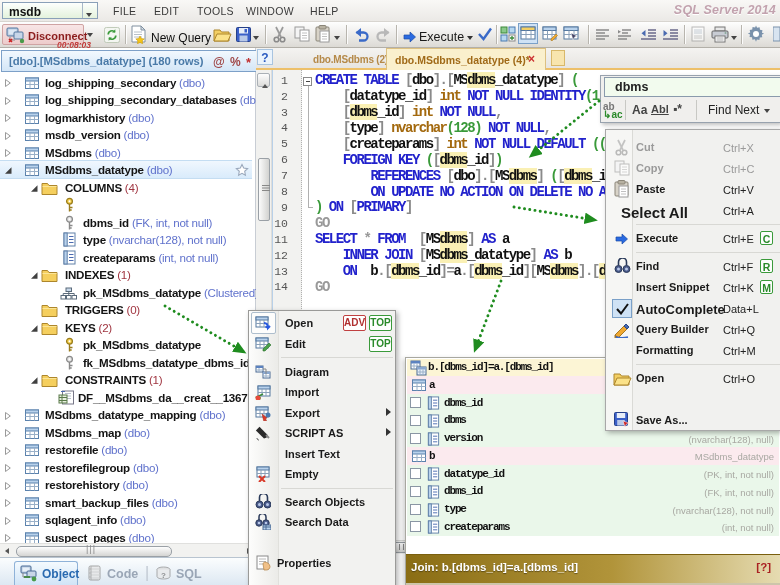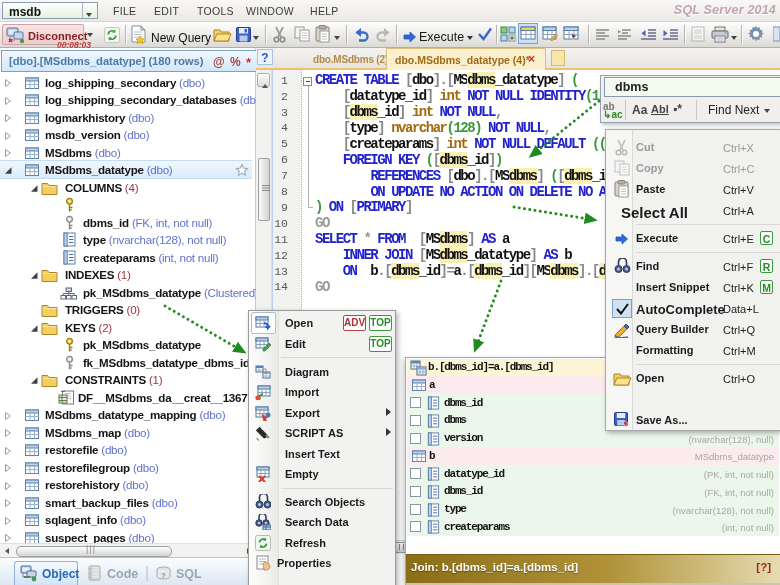--- a/index.html
+++ b/index.html
@@ -883,29 +883,20 @@
           <g>
             <circle cx="4" cy="9" r="3.2" fill="#4a5a8a" stroke="#2a3a5a"></circle>
             <circle cx="11" cy="9" r="3.2" fill="#4a5a8a" stroke="#2a3a5a"></circle>
             <circle cx="4" cy="9" r="1.3" fill="#b8c8e8"></circle>
             <circle cx="11" cy="9" r="1.3" fill="#b8c8e8"></circle>
             <path d="M4 6V3a3.5 3.5 0 0 1 7 0v3" fill="none" stroke="#2a3a5a" stroke-width="1.5"></path>
             <rect x="8" y="11" width="8" height="5" fill="#b9d2ec" stroke="#4a6a94"></rect>
             <path d="M8 13h8M11 11v5" stroke="#4a6a94"></path>
           </g>
         </svg><b style="position:absolute;left:36px;top:4px;font-size:11px;color:#1a1a1a">Search Data</b></b></div>
-    <div style="position:absolute;left:0;top:221.5px;width:146px;height:20.5px"><b><svg style="position:absolute;left:6px;top:2px" width="16" height="16" viewBox="0 0 16 16">
-          <g>
-            <rect x="0.5" y="0.5" width="15" height="15" rx="2" fill="#f2f6f0" stroke="#b0c0a8"></rect>
-            <path d="M4.5 7.5a3.6 3.6 0 0 1 6.3-2.3" fill="none" stroke="#3a9a3a" stroke-width="1.7"></path>
-            <path d="M11.5 8.5a3.6 3.6 0 0 1-6.3 2.3" fill="none" stroke="#3a9a3a" stroke-width="1.7"></path>
-            <path d="M11 2.5v3h-3z" fill="#3a9a3a"></path>
-            <path d="M5 13.5v-3h3z" fill="#3a9a3a"></path>
-          </g>
-        </svg><b style="position:absolute;left:36px;top:4px;font-size:11px;color:#1a1a1a">Refresh</b></b></div>
     <div style="position:absolute;left:0;top:242px;width:146px;height:20.5px"><b><svg style="position:absolute;left:6px;top:2px" width="16" height="16" viewBox="0 0 16 16">
           <g>
             <rect x="2" y="1" width="11" height="13" fill="#fff" stroke="#8a8a8a"></rect>
             <path d="M4 4h7M4 6.5h7M4 9h7" stroke="#b8b8b8"></path>
             <path d="M8 9c0-1 1-2 2-2s5 1.5 5 4.5c0 2-1.5 3.5-3.5 3.5H9z" fill="#f0c088" stroke="#b08040" stroke-width=".7"></path>
           </g>
         </svg><b style="position:absolute;left:28px;top:4px;font-size:11px;color:#1a1a1a">Properties</b></b></div>
   </div><b>
 <svg class="abs" id="arrows" style="left:0;top:0;z-index:50;pointer-events:none" width="780" height="585" viewBox="0 0 780 585">
 <defs>

